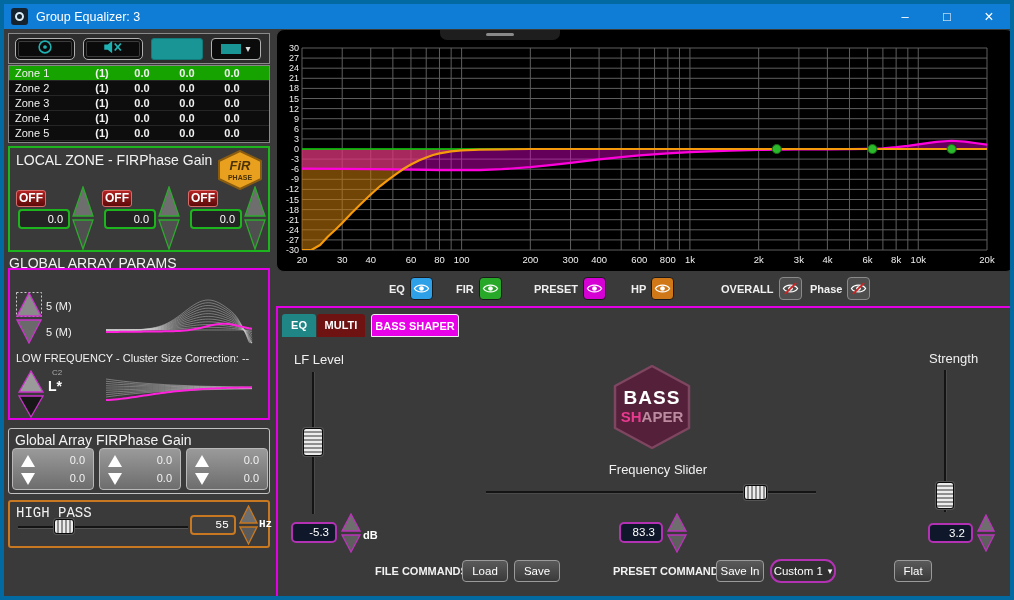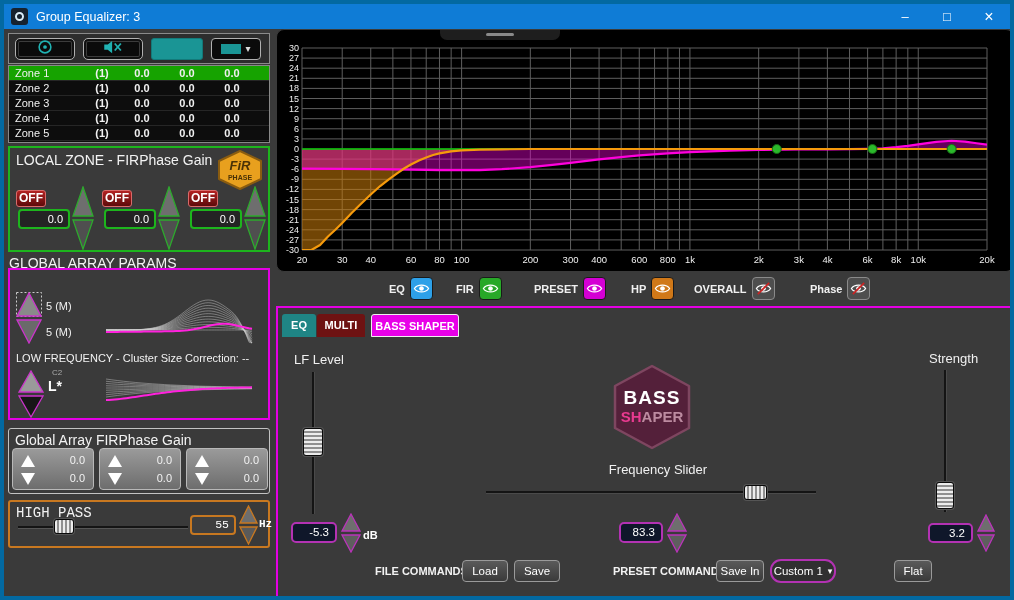--- a/index.html
+++ b/index.html
@@ -442,21 +442,21 @@
       </div>
       <div class="toggle-item" style="left: 355px;">
         <span class="tlabel">HP</span>
         <div class="eye-btn" style="background:#d07818;">
           <svg viewBox="0 0 24 24" width="17" height="17">
             <path d="M2 12 C6 5.5 18 5.5 22 12 C18 18.5 6 18.5 2 12 Z" fill="none" stroke="#fff" stroke-width="1.8"></path>
             <circle cx="12" cy="12" r="3.3" fill="#fff"></circle>
           </svg>
         </div>
       </div>
-      <div class="toggle-item" style="left: 418px; justify-content: center;">
+      <div class="toggle-item" style="left: 445px; justify-content: center;">
         <span class="tlabel">OVERALL</span>
         <div class="eye-btn" style="background:#4e4e4e;border-color:#8a8a8a;">
           <svg viewBox="0 0 24 24" width="17" height="17">
             <path d="M2 12 C6 5.5 18 5.5 22 12 C18 18.5 6 18.5 2 12 Z" fill="none" stroke="#fff" stroke-width="1.8"></path>
             <circle cx="12" cy="12" r="3.3" fill="#fff"></circle>
             <line x1="4" y1="20" x2="20" y2="4" stroke="#cc2222" stroke-width="2.4"></line>
           </svg>
         </div>
       </div>
       <div class="toggle-item" style="left: 534px;">

